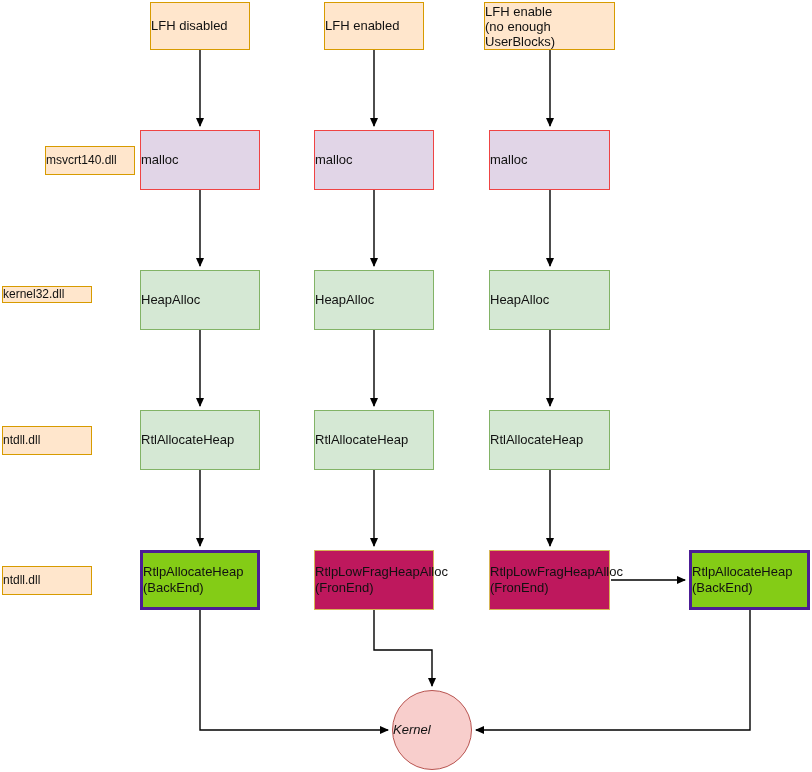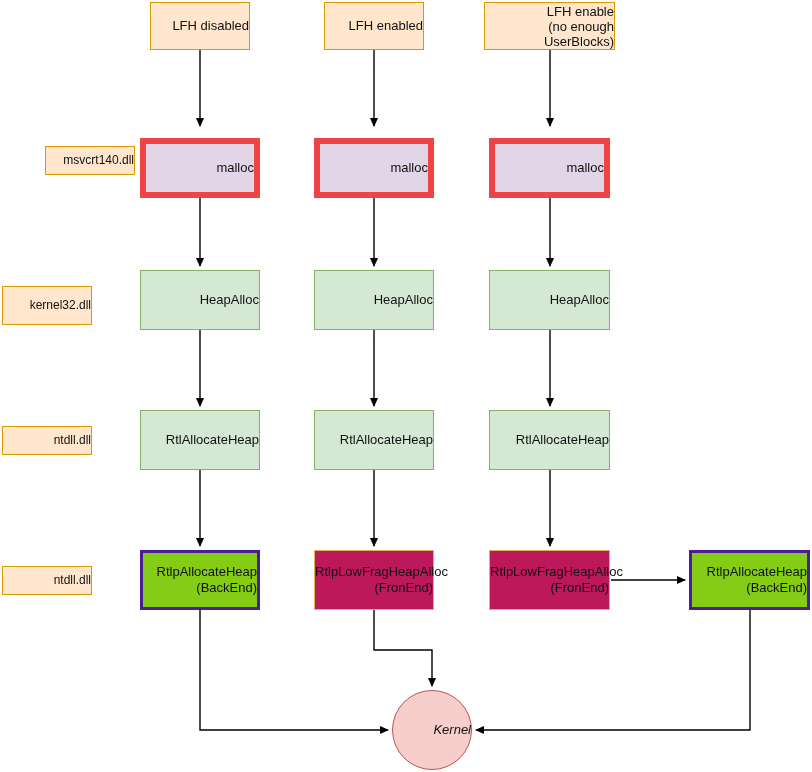--- a/index.html
+++ b/index.html
@@ -21,39 +21,38 @@
     width: 812px;
     height: 772px;
     pointer-events: none;
   }
   .node {
     position: absolute;
     box-sizing: border-box;
     display: flex;
     align-items: center;
     justify-content: center;
-    text-align: right;
+    text-align: left;
     font-size: 13px;
     line-height: 16px;
     color: #111111;
     white-space: nowrap;
     z-index: 2;
   }
   .node .lbl {
     display: block;
     width: 100%;
   }
   .n-orange {
     background: #ffe6cc;
     border: 1px solid #d79b00;
   }
   .n-purple {
     background: #e1d5e7;
-    border: 6px solid #ef4444;
-    margin-top: 8px;
+    border: 1px solid #ef4444;
   }
   .n-green {
     background: #d5e8d4;
     border: 1px solid #82b366;
   }
   .n-blue {
     background: #84cc16;
     border: 3px solid #4c1d95;
   }
   .n-yellow {
@@ -110,21 +109,21 @@
       <path d="M374,610 L374,650 L432,650 L432,686"></path>
 
       <path d="M750,610 L750,730 L476,730"></path>
     </g>
   </svg>
 
   <div class="node n-orange n-label" style="left:2px; top:146px; width:90px; height:29px;margin-left:43px;">
     <span class="lbl">msvcrt140.dll</span>
   </div>
 
-  <div class="node n-orange n-label" style="left:2px; top:286px; width:90px; height:39px;">
+  <div class="node n-orange n-label" style="left:2px; top:286px; width:90px; height:17px;">
     <span class="lbl">kernel32.dll</span>
   </div>
 
   <div class="node n-orange n-label" style="left:2px; top:426px; width:90px; height:29px;">
     <span class="lbl">ntdll.dll</span>
   </div>
 
   <div class="node n-orange n-label" style="left:2px; top:566px; width:90px; height:29px;">
     <span class="lbl">ntdll.dll</span>
   </div>

